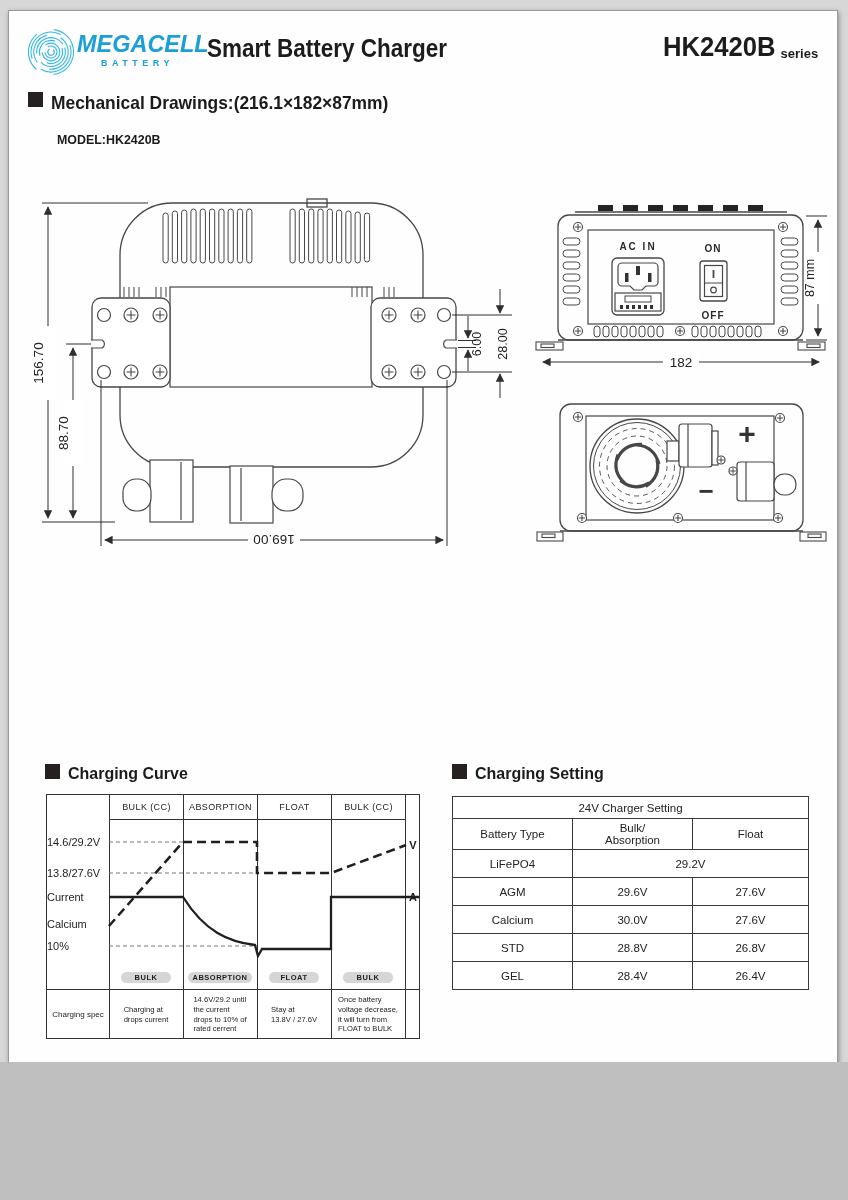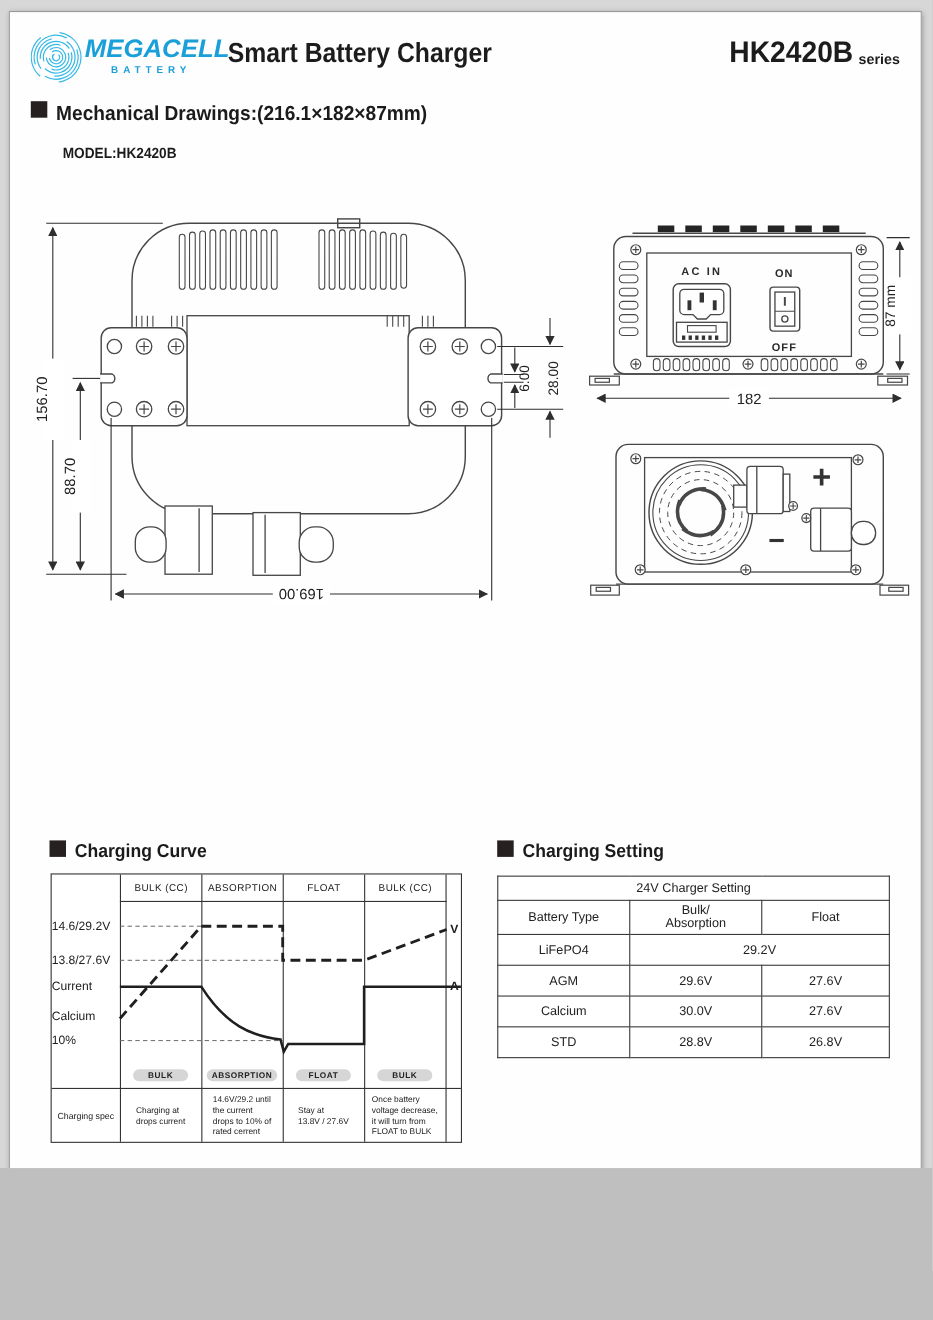--- a/index.html
+++ b/index.html
@@ -424,18 +424,23 @@
         <tr>
           <td class="t-cell">Calcium</td>
           <td class="t-cell">30.0V</td>
           <td class="t-cell">27.6V</td>
         </tr>
         <tr>
           <td class="t-cell">STD</td>
           <td class="t-cell">28.8V</td>
           <td class="t-cell">26.8V</td>
         </tr>
+        <tr>
+          <td class="t-cell">GEL</td>
+          <td class="t-cell">28.4V</td>
+          <td class="t-cell">26.4V</td>
+        </tr>
       </tbody>
   </table>
 
   <div class="accent-line" style="background: rgb(99, 200, 217);"></div>
   <div class="scroll-thumb"></div>
 </div>
 
 </body></html>

